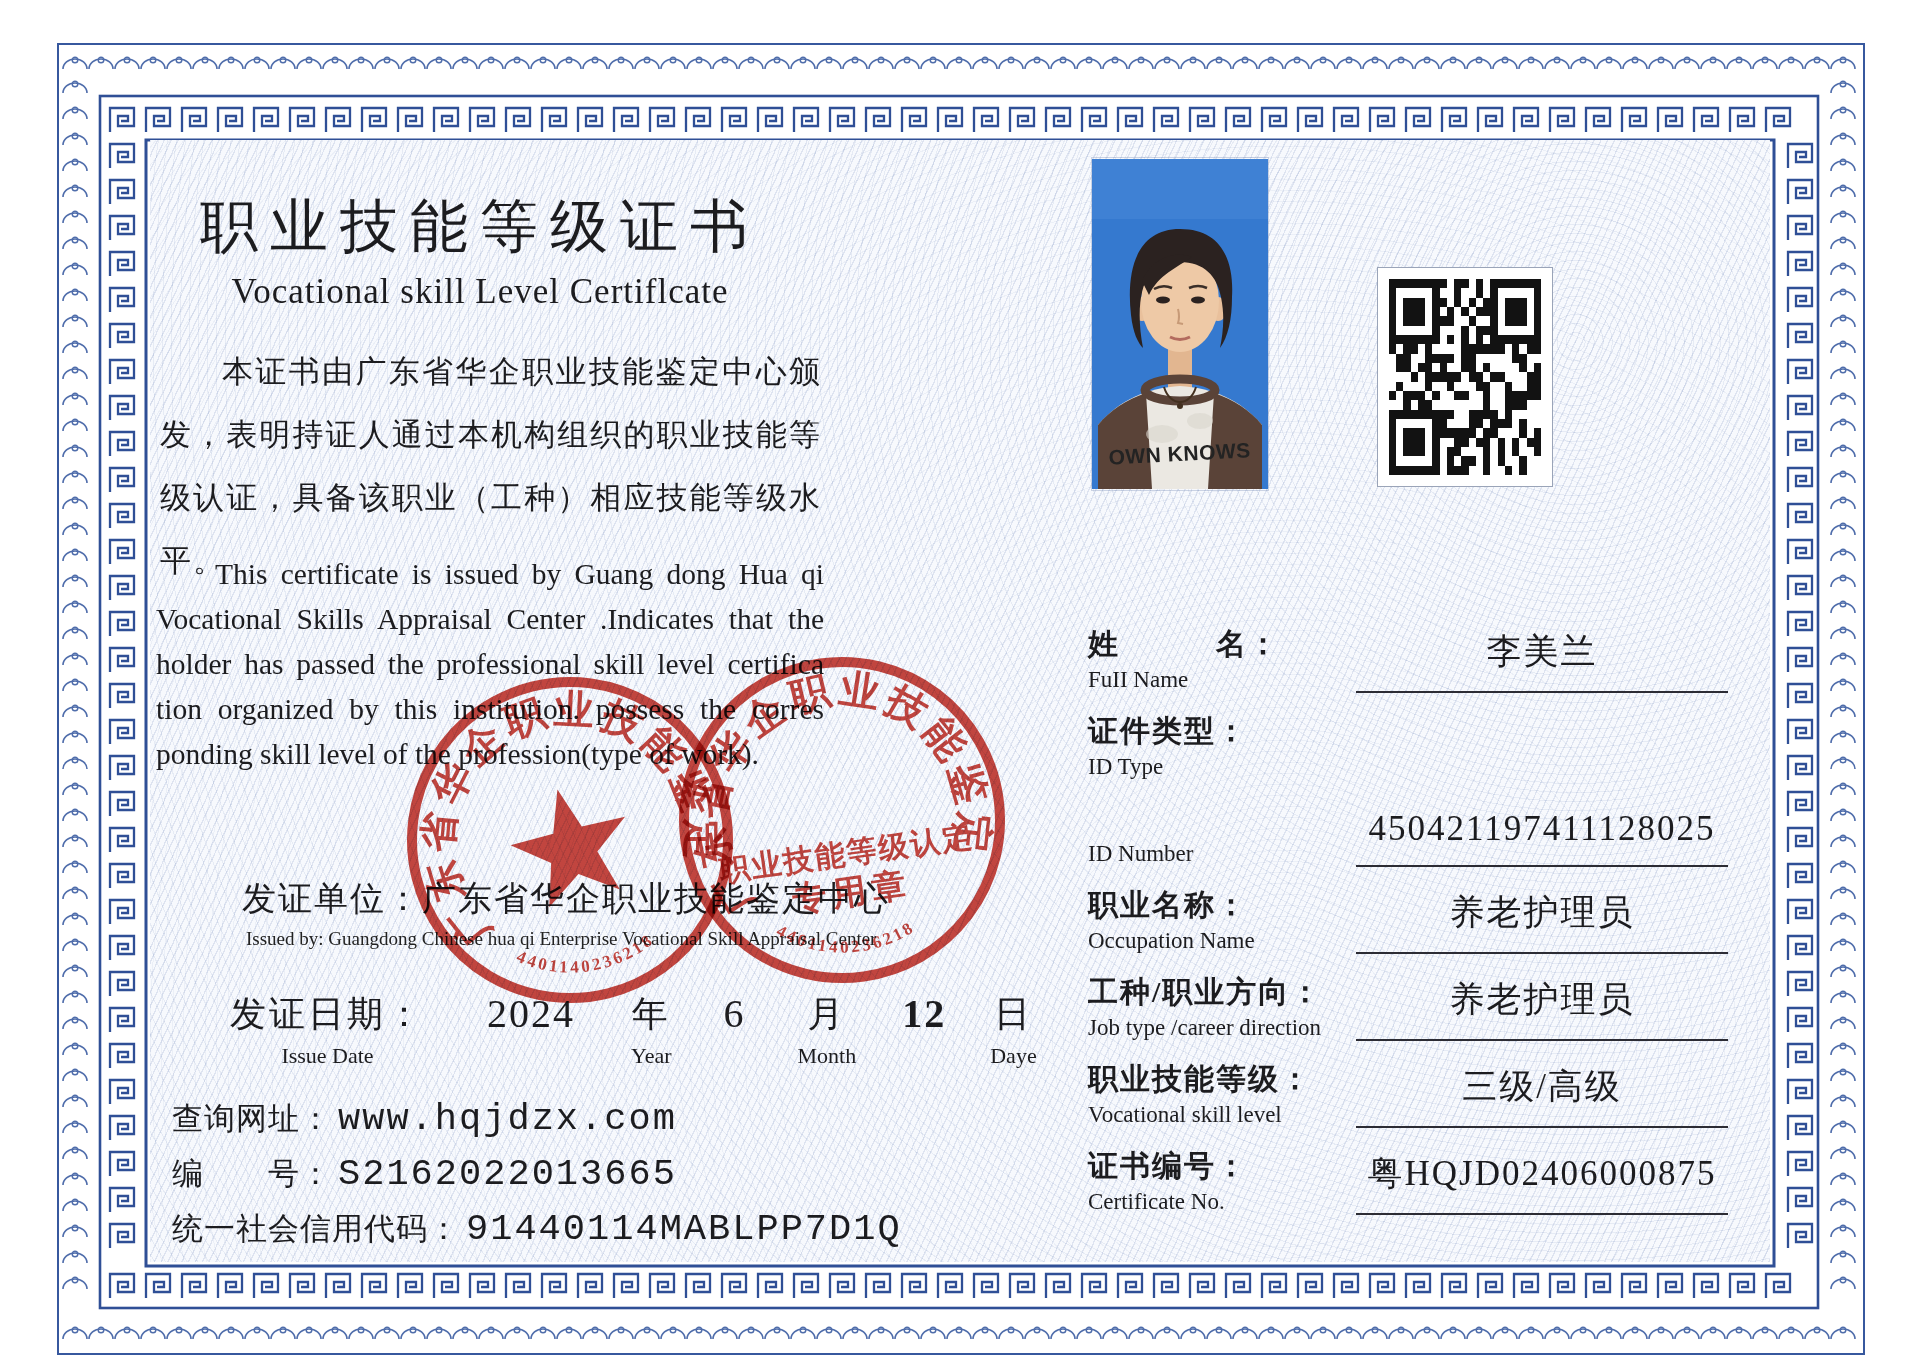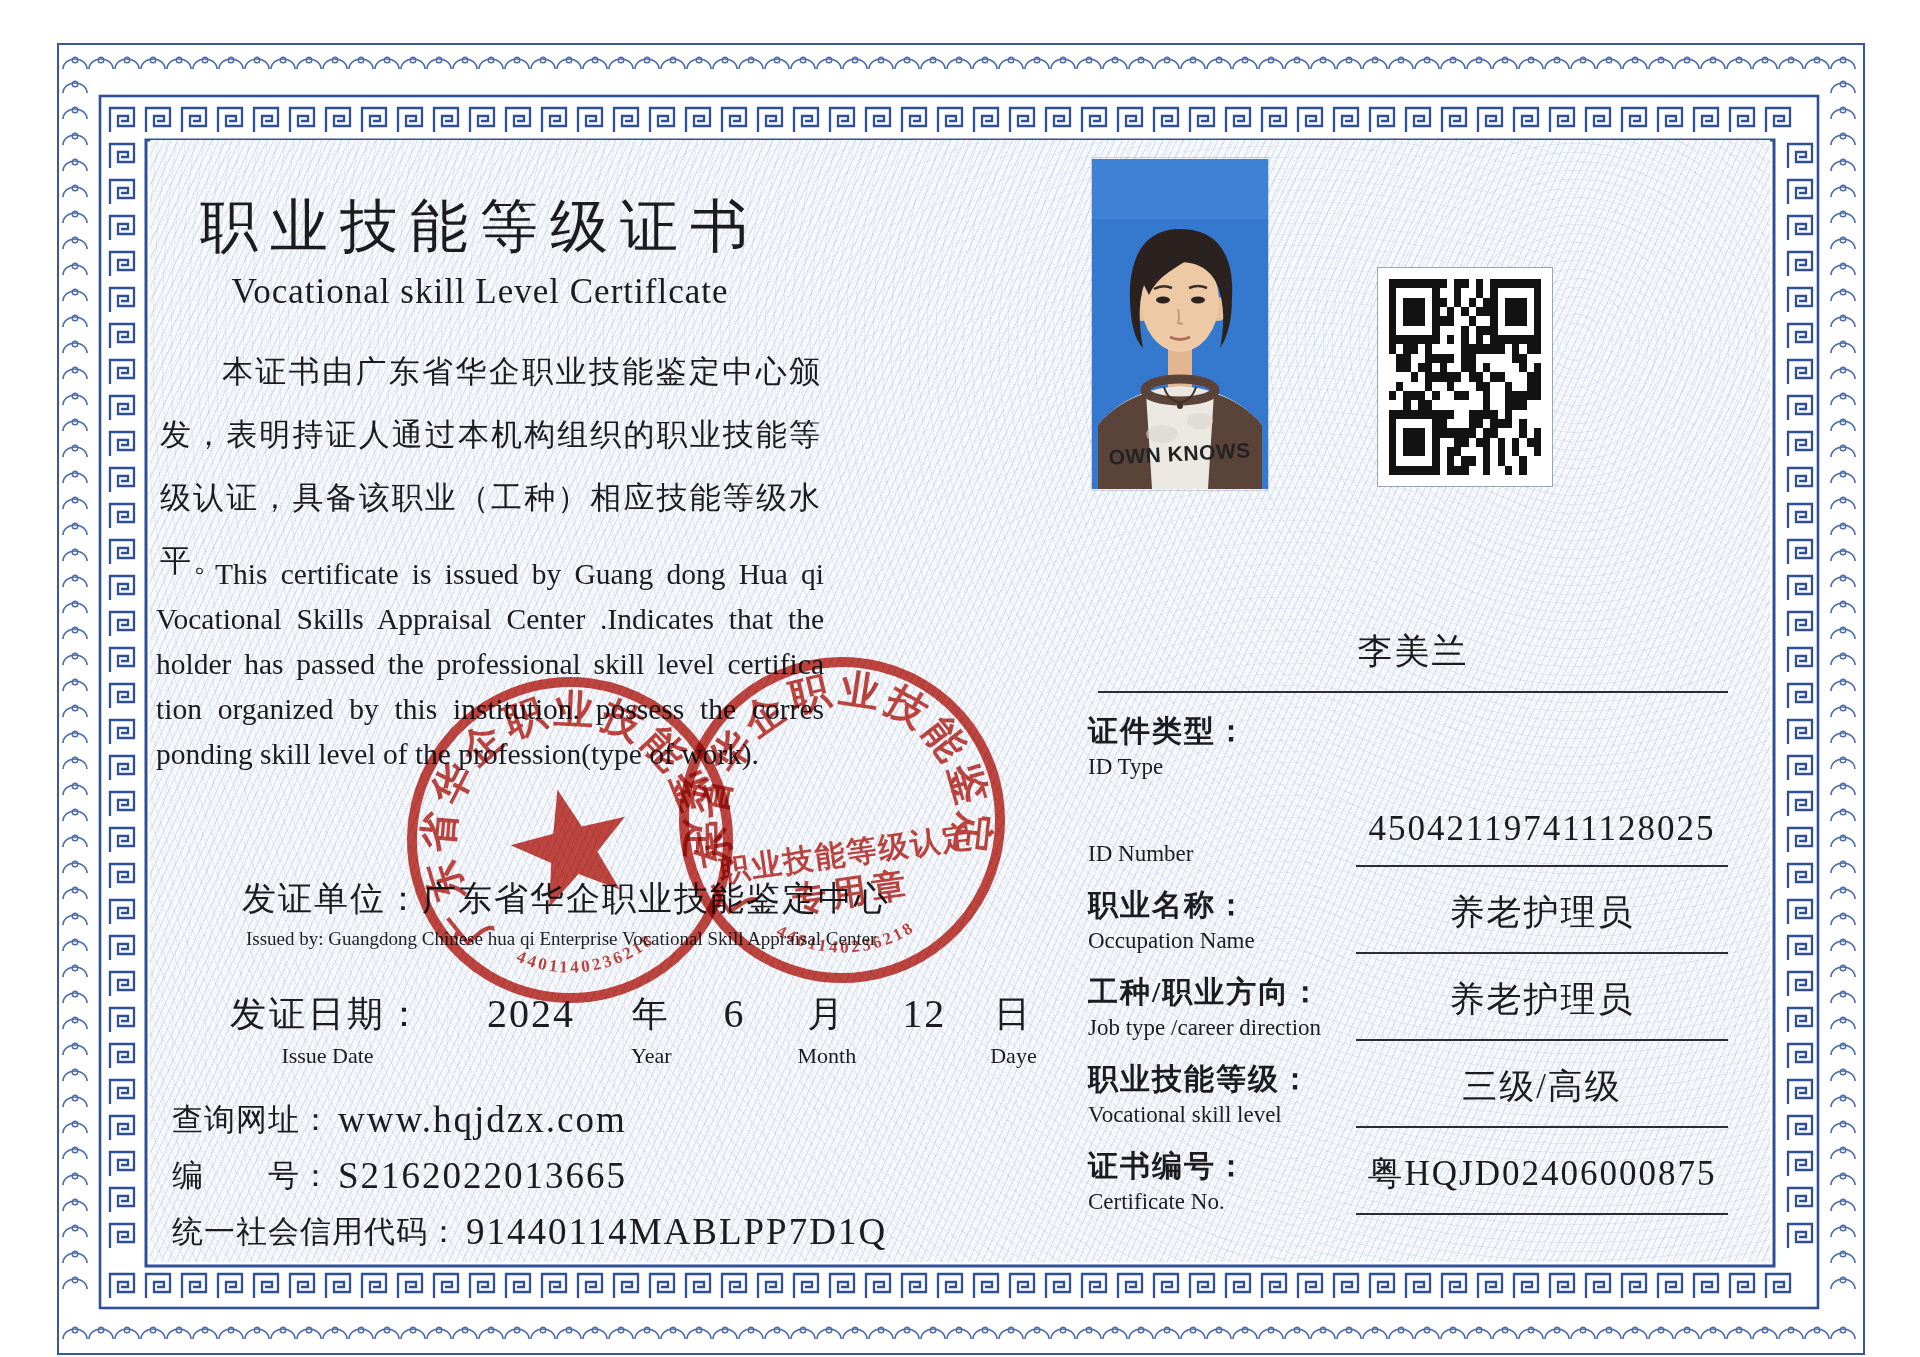--- a/index.html
+++ b/index.html
@@ -19,21 +19,21 @@
   #cnpara{left:10px;top:200px;width:662px;font-size:31px;line-height:63px;text-indent:2em;text-align:justify;letter-spacing:2px;}
   #enpara{left:6px;top:412px;width:668px;font-size:29.5px;line-height:45px;text-indent:2em;text-align:justify;}
   #issuer{left:92px;top:736px;font-size:34px;letter-spacing:2px;white-space:nowrap;}
   #issuerEn{left:96px;top:788px;font-size:19px;color:#222;white-space:nowrap;}
   #dateRow{left:80px;top:850px;display:flex;align-items:flex-start;}
   .dcol{text-align:center;margin-right:26px;}
   .dtop{font-size:36px;letter-spacing:3px;}
   .dnum{font-size:40px;letter-spacing:2px;}
   .dsub{font-size:22px;margin-top:4px;}
   #footerBlock{left:22px;top:958px;width:700px;}
-  .frow{display:flex;align-items:center;margin-bottom:13px;}
+  .frow{display:flex;align-items:center;margin-bottom:13px;font-family:Liberation Mono, monospace;}
   .flabel{font-size:31px;letter-spacing:1px;white-space:pre;}
   .fvalue{font-size:37px;letter-spacing:2px;margin-left:6px;}
   
   #fields{left:938px;top:466px;width:640px;}
   .fieldRow{display:flex;align-items:flex-end;height:87px;}
   .fLabels{min-width:258px;}
   .fCn{font-size:30px;font-weight:600;letter-spacing:2px;white-space:pre;}
   .fEn{font-size:23px;margin-top:2px;white-space:nowrap;}
   .fLine{flex:1;border-bottom:2.2px solid #2c2c34;text-align:center;font-size:35px;
          padding-bottom:16px;letter-spacing:2px;margin-left:10px;white-space:nowrap;}
@@ -483,21 +483,21 @@
         <div class="dtop">年</div>
         <div class="dsub">Year</div>
       </div>
       <div class="dcol" style="margin-left:26px;">
         <div class="dnum">6</div>
       </div>
       <div class="dcol" style="margin-left:26px;">
         <div class="dtop">月</div>
         <div class="dsub">Month</div>
       </div>
-      <div class="dcol" style="margin-left:20px;">
+      <div class="dcol" style="margin-left:20px;font-weight:bold;">
         <div class="dnum">12</div>
       </div>
       <div class="dcol" style="margin-left:18px;">
         <div class="dtop">日</div>
         <div class="dsub">Daye</div>
       </div>
     </div>
 
     <div class="abs" id="footerBlock">
       <div class="frow">
@@ -1010,20 +1010,24 @@
         <div></div>
         <div class="on"></div>
         <div></div>
         <div class="on"></div>
         <div></div>
         <div></div>
       </div>
 
     <div class="abs" id="fields">
       <div class="fieldRow">
+        <div class="fLabels">
+            <div class="fCn">姓　　　名：</div>
+            <div class="fEn">FuII Name</div>
+          </div>
         <div class="fLine">李美兰</div>
       </div>
       <div class="fieldRow">
         <div class="fLabels">
             <div class="fCn">证件类型：</div>
             <div class="fEn">ID Type</div>
           </div>
       </div>
       <div class="fieldRow">
         <div class="fLabels">

